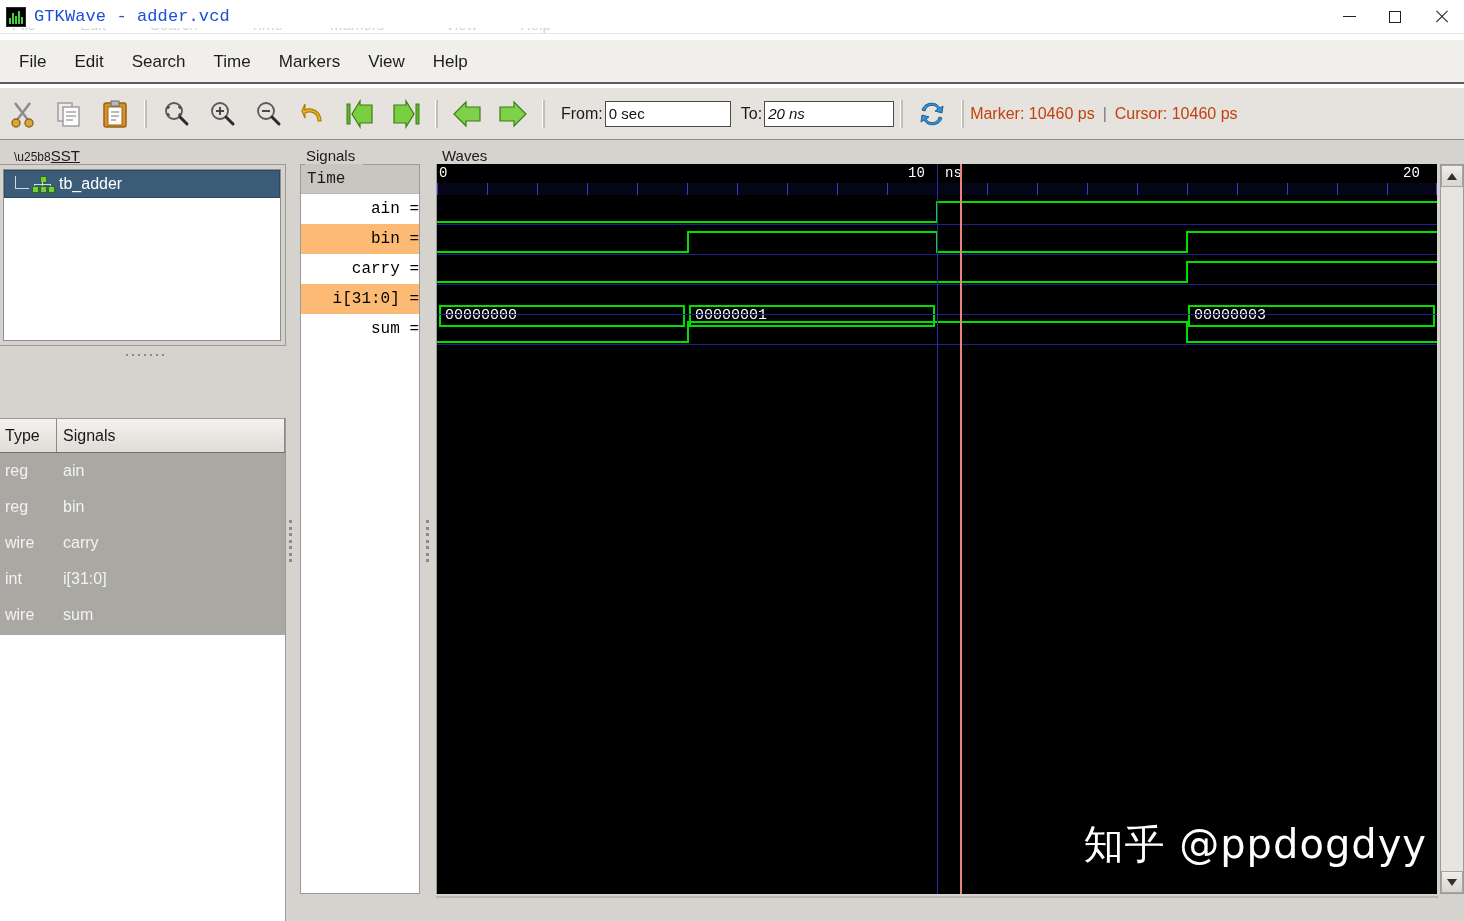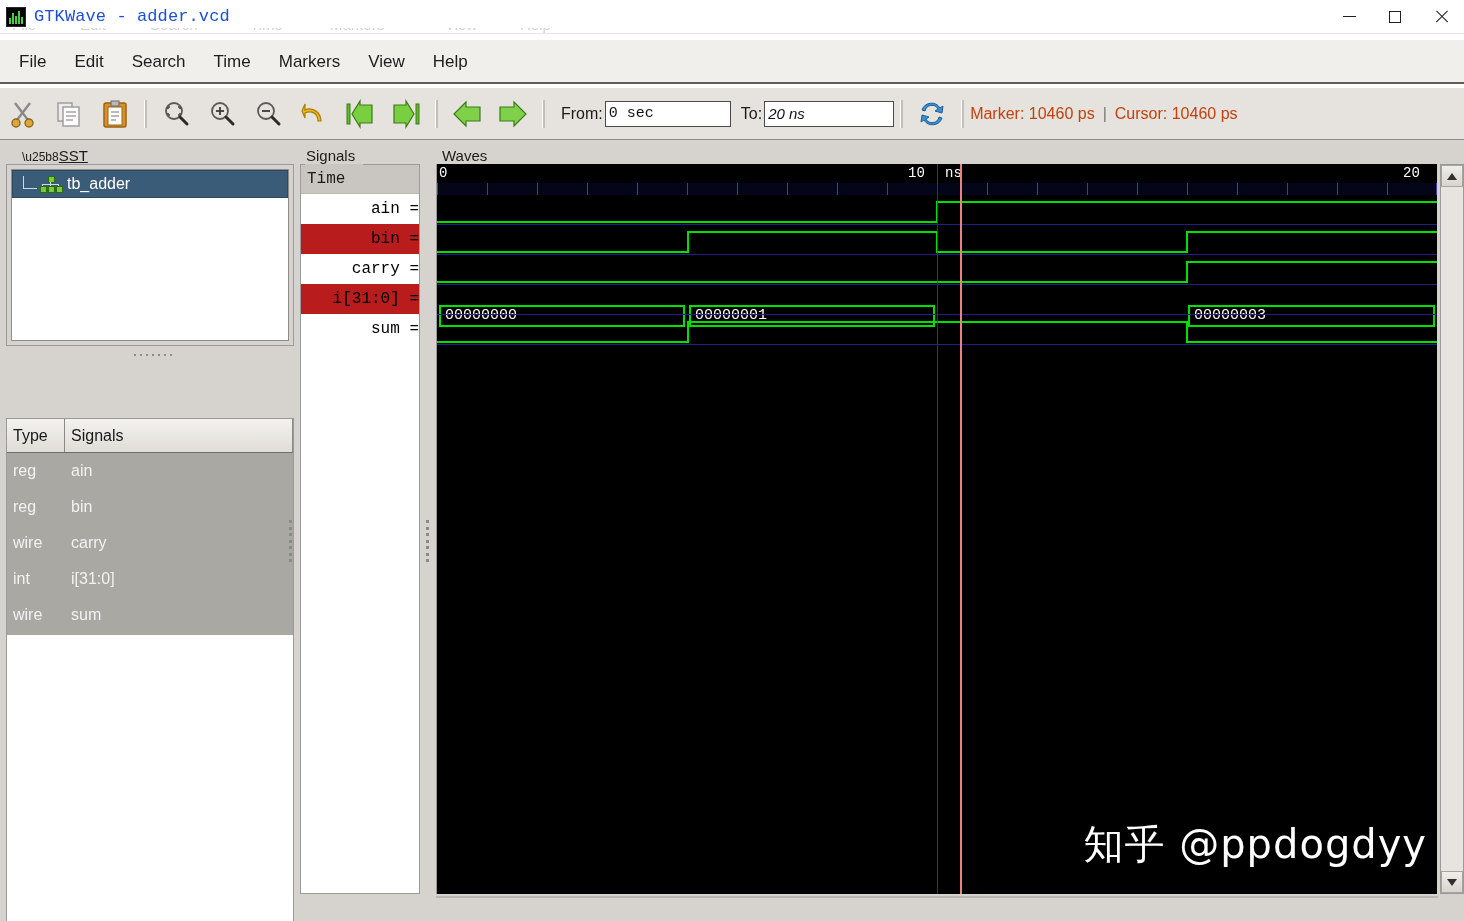--- a/index.html
+++ b/index.html
@@ -84,33 +84,33 @@
     width: 46px; height: 44px; display: flex; align-items: center; justify-content: center;
     flex: 0 0 auto;
   }
   .tb-sep { width: 2px; height: 28px; background: #c2bfb9; border-left: 1px solid #fdfdfd; margin: 0 6px; flex:0 0 auto;}
   .tb-label { font-size: 16px; color: #1a1a1a; margin: 0 2px 0 10px; flex: 0 0 auto;}
   .tb-input {
     height: 26px; border: 1px solid #4a4a4a; background: #ffffff;
     font-size: 15px; color: #111; padding: 1px 3px; box-sizing: border-box;
     font-family: "Liberation Sans", sans-serif; outline: none;
   }
-  .tb-from { width: 126px; font-family: Liberation Mono, monospace; }
+  .tb-from { width: 126px; }
   .tb-to   { width: 130px; font-style: italic; }
   .tb-status { font-size: 16px; color: #c2410c; white-space: nowrap; }
   .tb-statsep { display:inline-block; margin: 0 8px; color:#777; }
 
   
   .main {
     position: absolute; left: 0; top: 140px; width: 1464px; height: 781px;
     background: #d6d3ce;
   }
 
   
-  .leftcol { position: absolute; left: 12px; top: 0; width: 282px; height: 615px; padding-left: 12px; }
+  .leftcol { position: absolute; left: 4px; top: 0; width: 282px; height: 615px; padding-left: 12px; }
 
   .frame-label {
     position: absolute; font-size: 15px; color: #1b1b1b; background: #d6d3ce;
     padding: 0 4px; line-height: 1;
   }
   .frame-label u { text-decoration: underline; }
 
   .sst-frame {
     position: absolute; left: -6px; top: 24px; width: 288px; height: 182px;
     border: 1px solid #9a9a9a; box-sizing: border-box; background: #d6d3ce;
@@ -197,21 +197,21 @@
     height: 30px; background: #c9c6c1; color: #1a1a1a;
     font-family: "Liberation Mono", monospace; font-size: 16px;
     display: flex; align-items: center; padding-left: 6px; box-sizing: border-box;
     border-bottom: 1px solid #bdbab5;
   }
   .wv-name {
     height: 30px; display: flex; align-items: center; justify-content: flex-end;
     font-family: "Liberation Mono", monospace; font-size: 16px; color: #000;
     padding-right: 0px; box-sizing: border-box; overflow: hidden; white-space: nowrap;
   }
-  .wv-name.alt { background: #b91c1c; }
+  .wv-name.alt { background: #fdba74; }
   .wv-name.plain { background: #ffffff; }
   .tri-u { border-left: 5px solid transparent; border-right: 5px solid transparent; border-bottom: 7px solid #303030;}
   .tri-d { border-left: 5px solid transparent; border-right: 5px solid transparent; border-top: 7px solid #303030;}
 
   
   .pane-handle2 { position: absolute; left: 420px; top: 0; width: 14px; height: 781px; }
 
   
   .waves-frame {
     position: absolute; left: 436px; top: 24px; width: 1028px; height: 757px;

